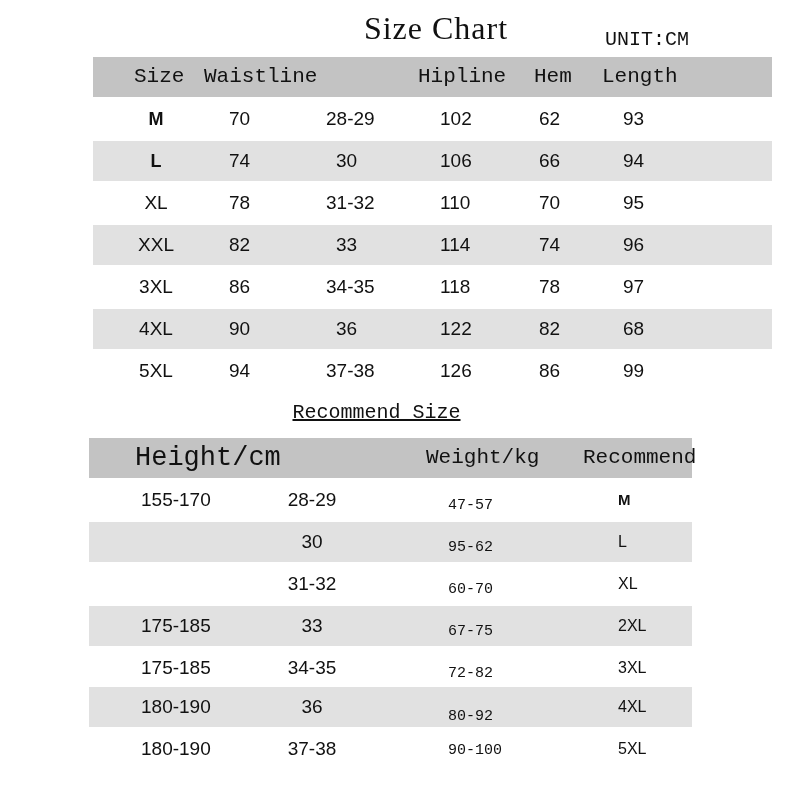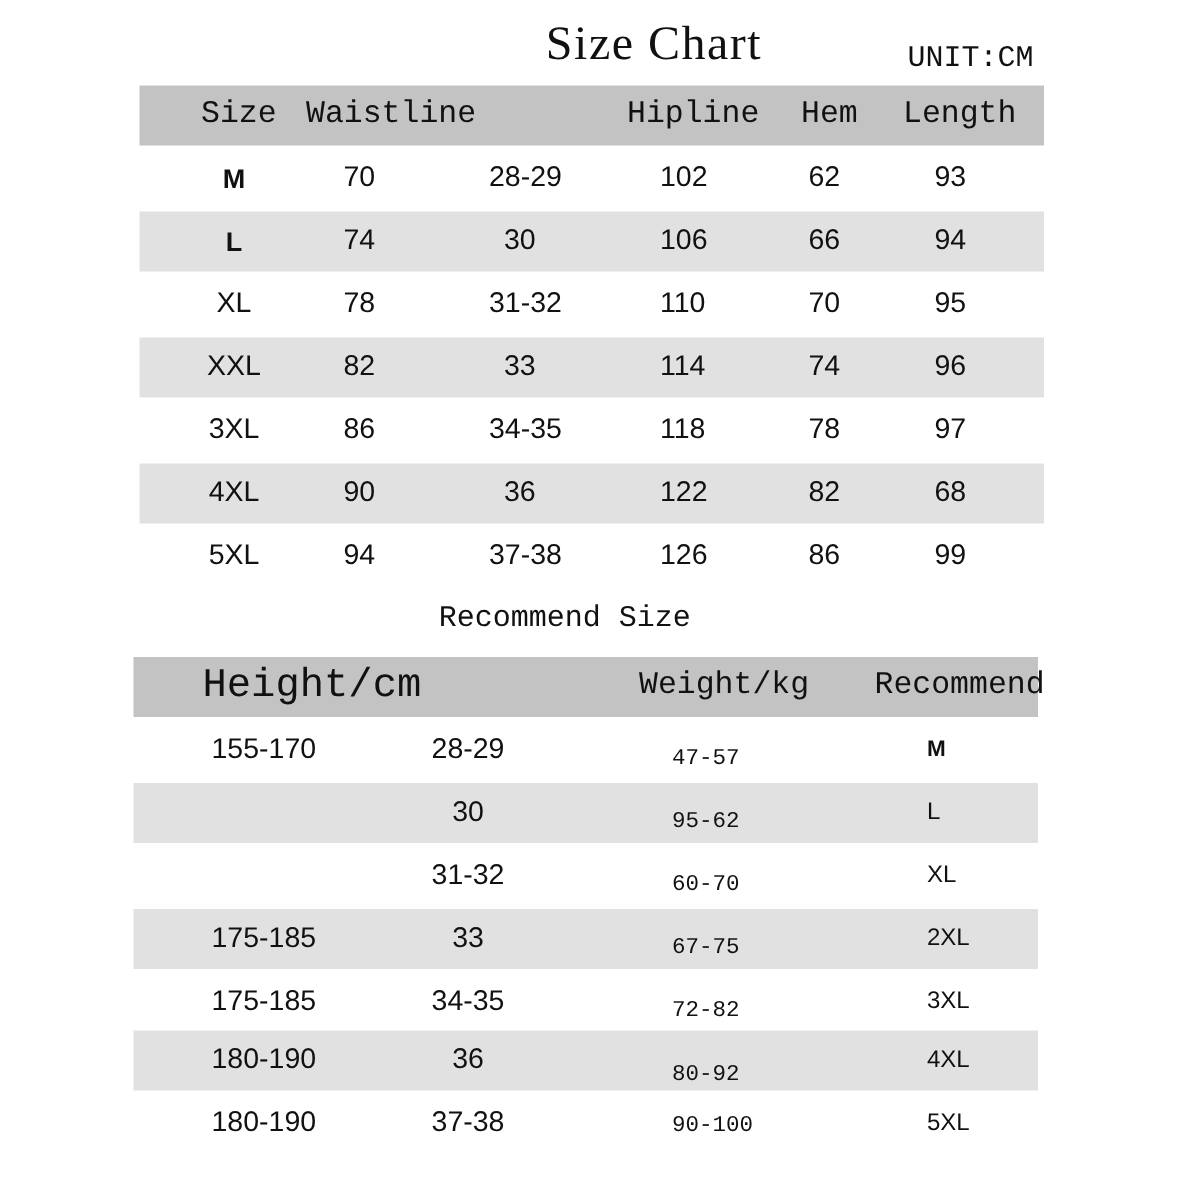--- a/index.html
+++ b/index.html
@@ -12,37 +12,37 @@
   .unit { position: absolute; left: 605px; top: 28px; font-size: 20px; }
 
   .tbl { position: absolute; }
   .row { position: absolute; left: 0; height: 40px; }
   .row.hdr { background: #c3c3c3; }
   .row.band { background: #e1e1e1; }
   .cell { position: absolute; top: 0; height: 40px; line-height: 40px; white-space: nowrap; }
 
   
   #size-table { left: 93px; top: 57px; width: 603px; height: 330px; }
-  #size-table .row { width: 603px; }
+  #size-table .row { width: 679px; }
   #size-table .hdr .cell { font-size: 21px; }
   #size-table .body .cell { font-size: 19px; }
   #size-table .c0 { left: 38px; }
   #size-table .c1 { left: 136px; }
   #size-table .c2 { left: 233px; }
   #size-table .c3 { left: 347px; }
   #size-table .c4 { left: 446px; }
   #size-table .c5 { left: 530px; }
   #size-table .body .c0 { width: 50px; left: 38px; text-align: center; font-size: 19px; }
   #size-table .hdr .c1 { left: 111px; }
   #size-table .hdr .c3 { left: 325px; }
   #size-table .hdr .c4 { left: 441px; }
   #size-table .hdr .c5 { left: 509px; }
   #size-table .hdr .c0 { left: 41px; }
 
-  .sub-title { position: absolute; left: 0; width: 753px; top: 401px; text-align: center; font-size: 20px; }
+  .sub-title { position: absolute; left: 0; width: 753px; top: 401px; text-align: center; font-size: 20px; text-decoration: underline; }
 
   
   #rec-table { left: 89px; top: 438px; width: 603px; height: 340px; }
   #rec-table .row { width: 603px; }
   #rec-table .hdr .cell { font-size: 27px; }
   #rec-table .c0 { left: 52px; font-size: 19px; }
   #rec-table .c1 { left: 193px; width: 60px; text-align: center; font-size: 19px; }
   #rec-table .c2 { left: 359px; font-size: 15px; top: 6px; }
   #rec-table .c3 { left: 529px; font-size: 18px; }
   #rec-table .hdr .c0 { left: 46px; }

